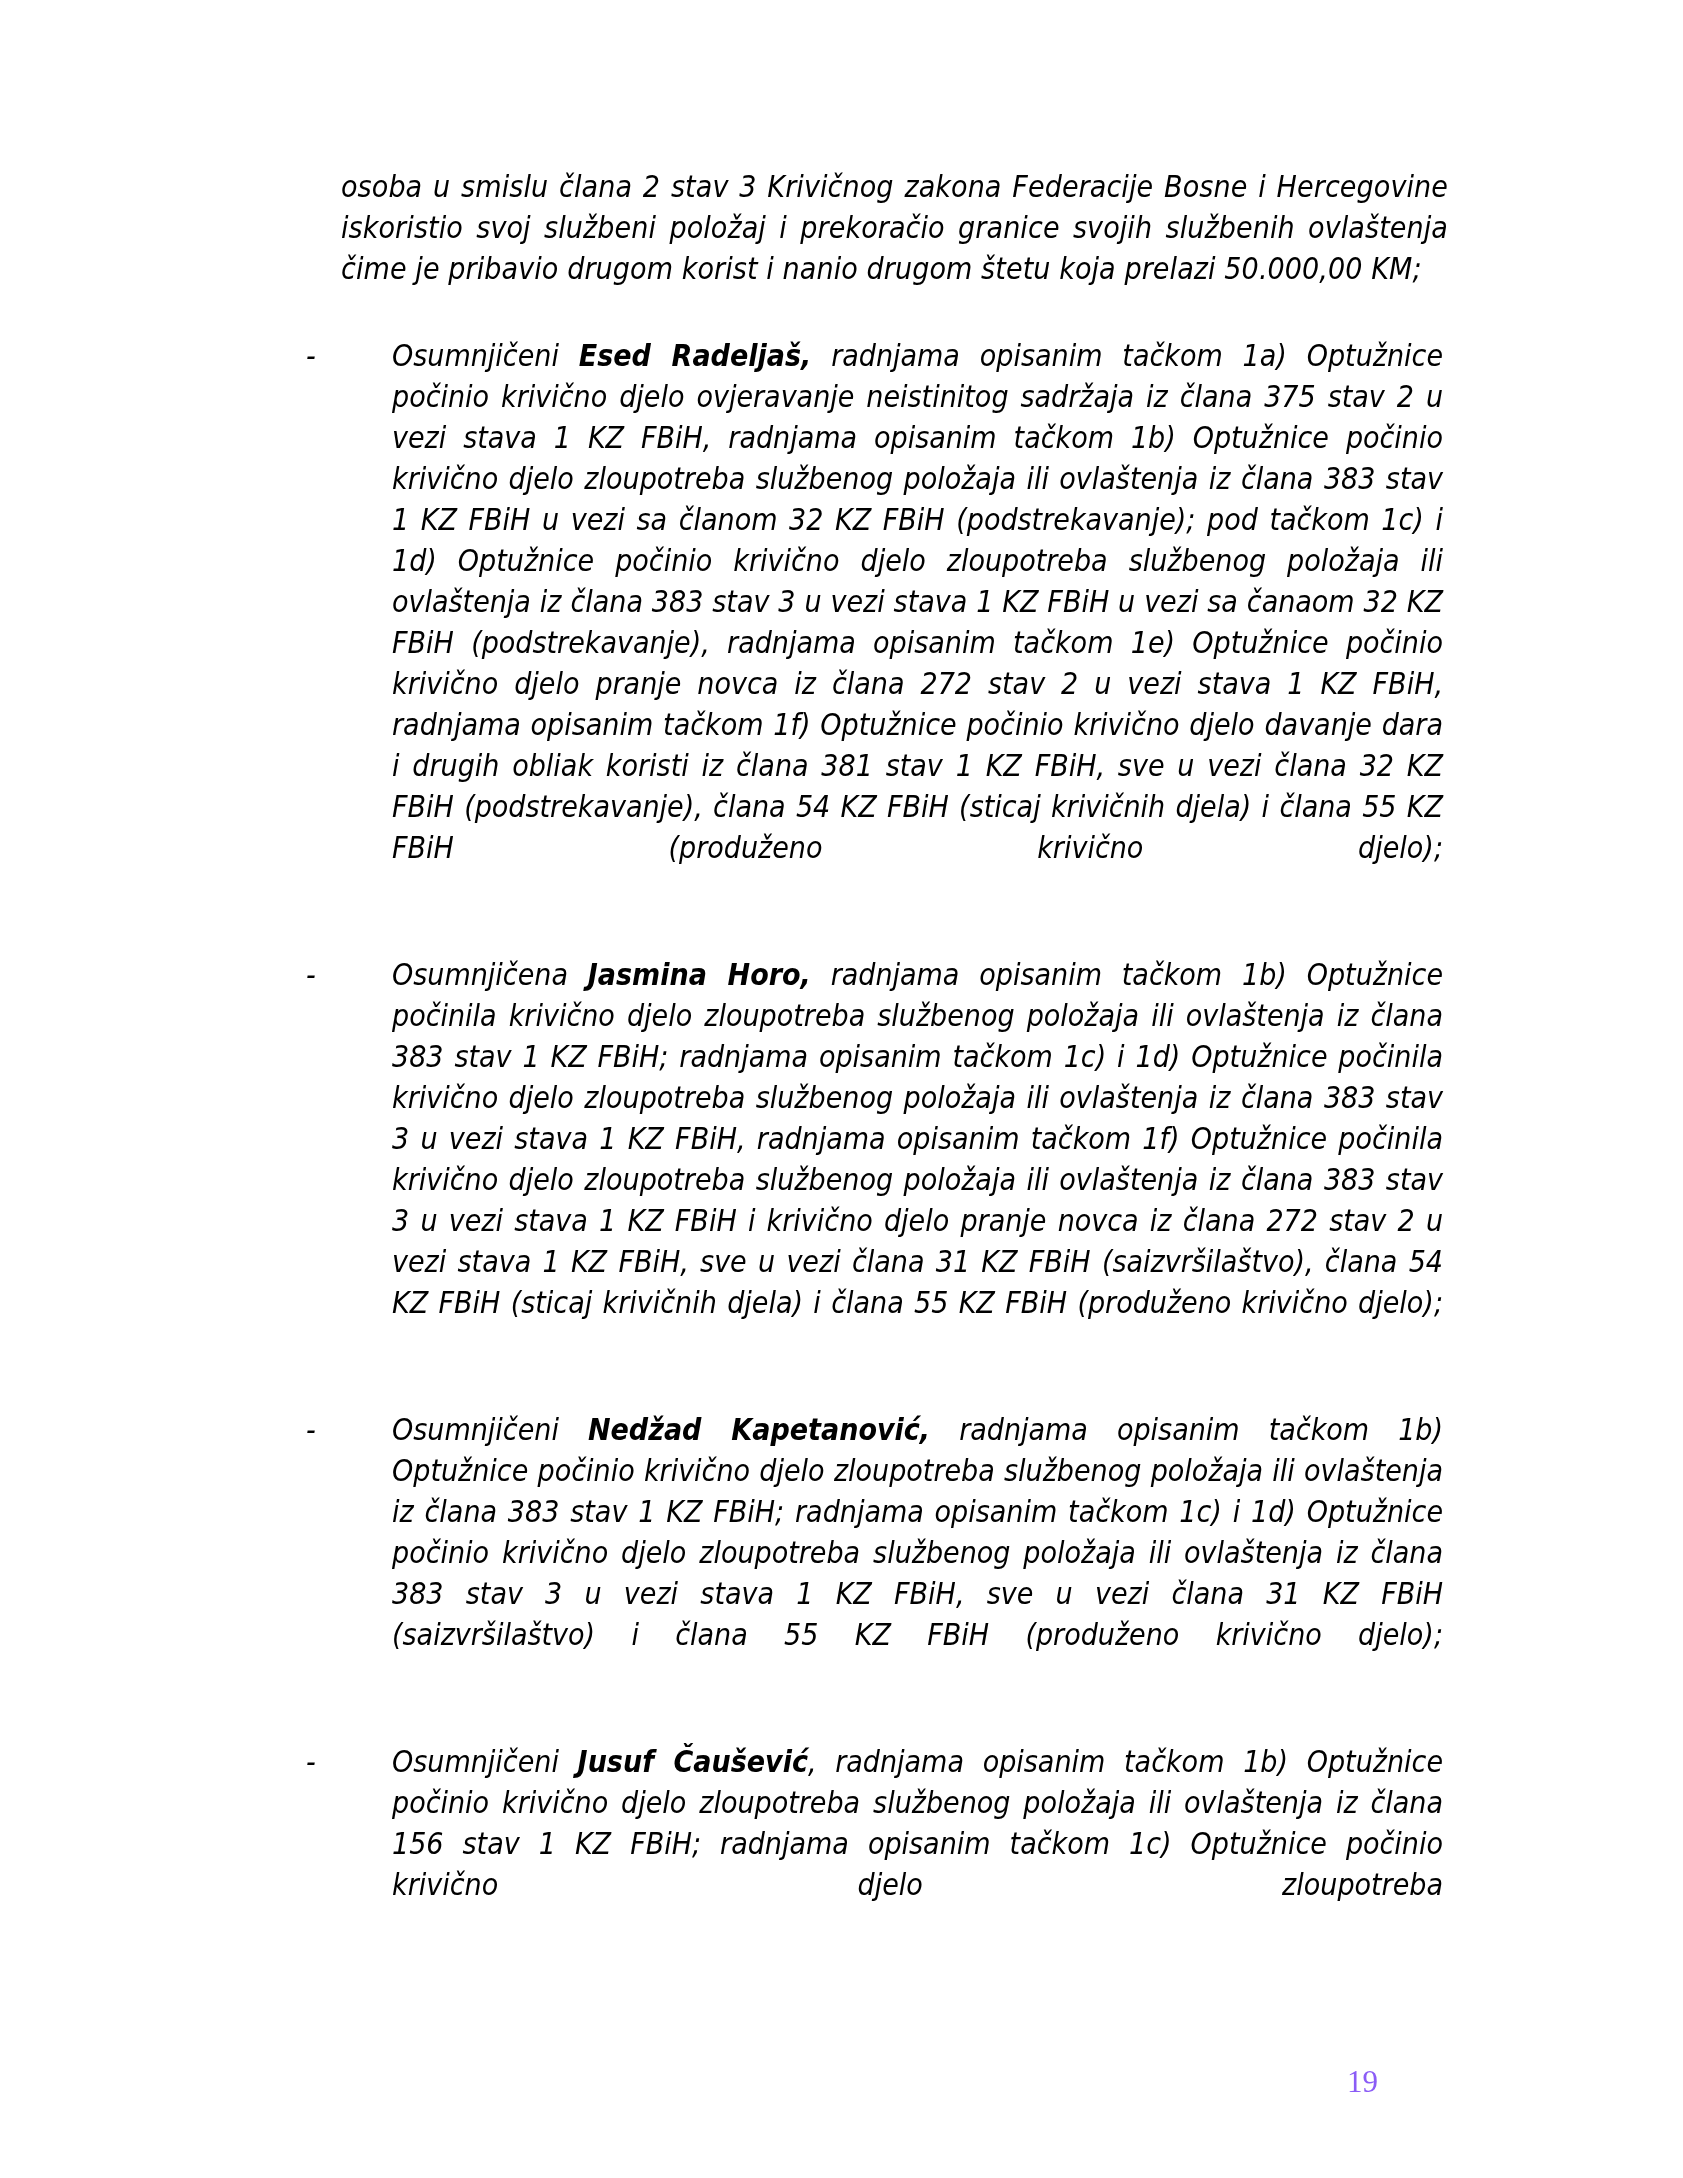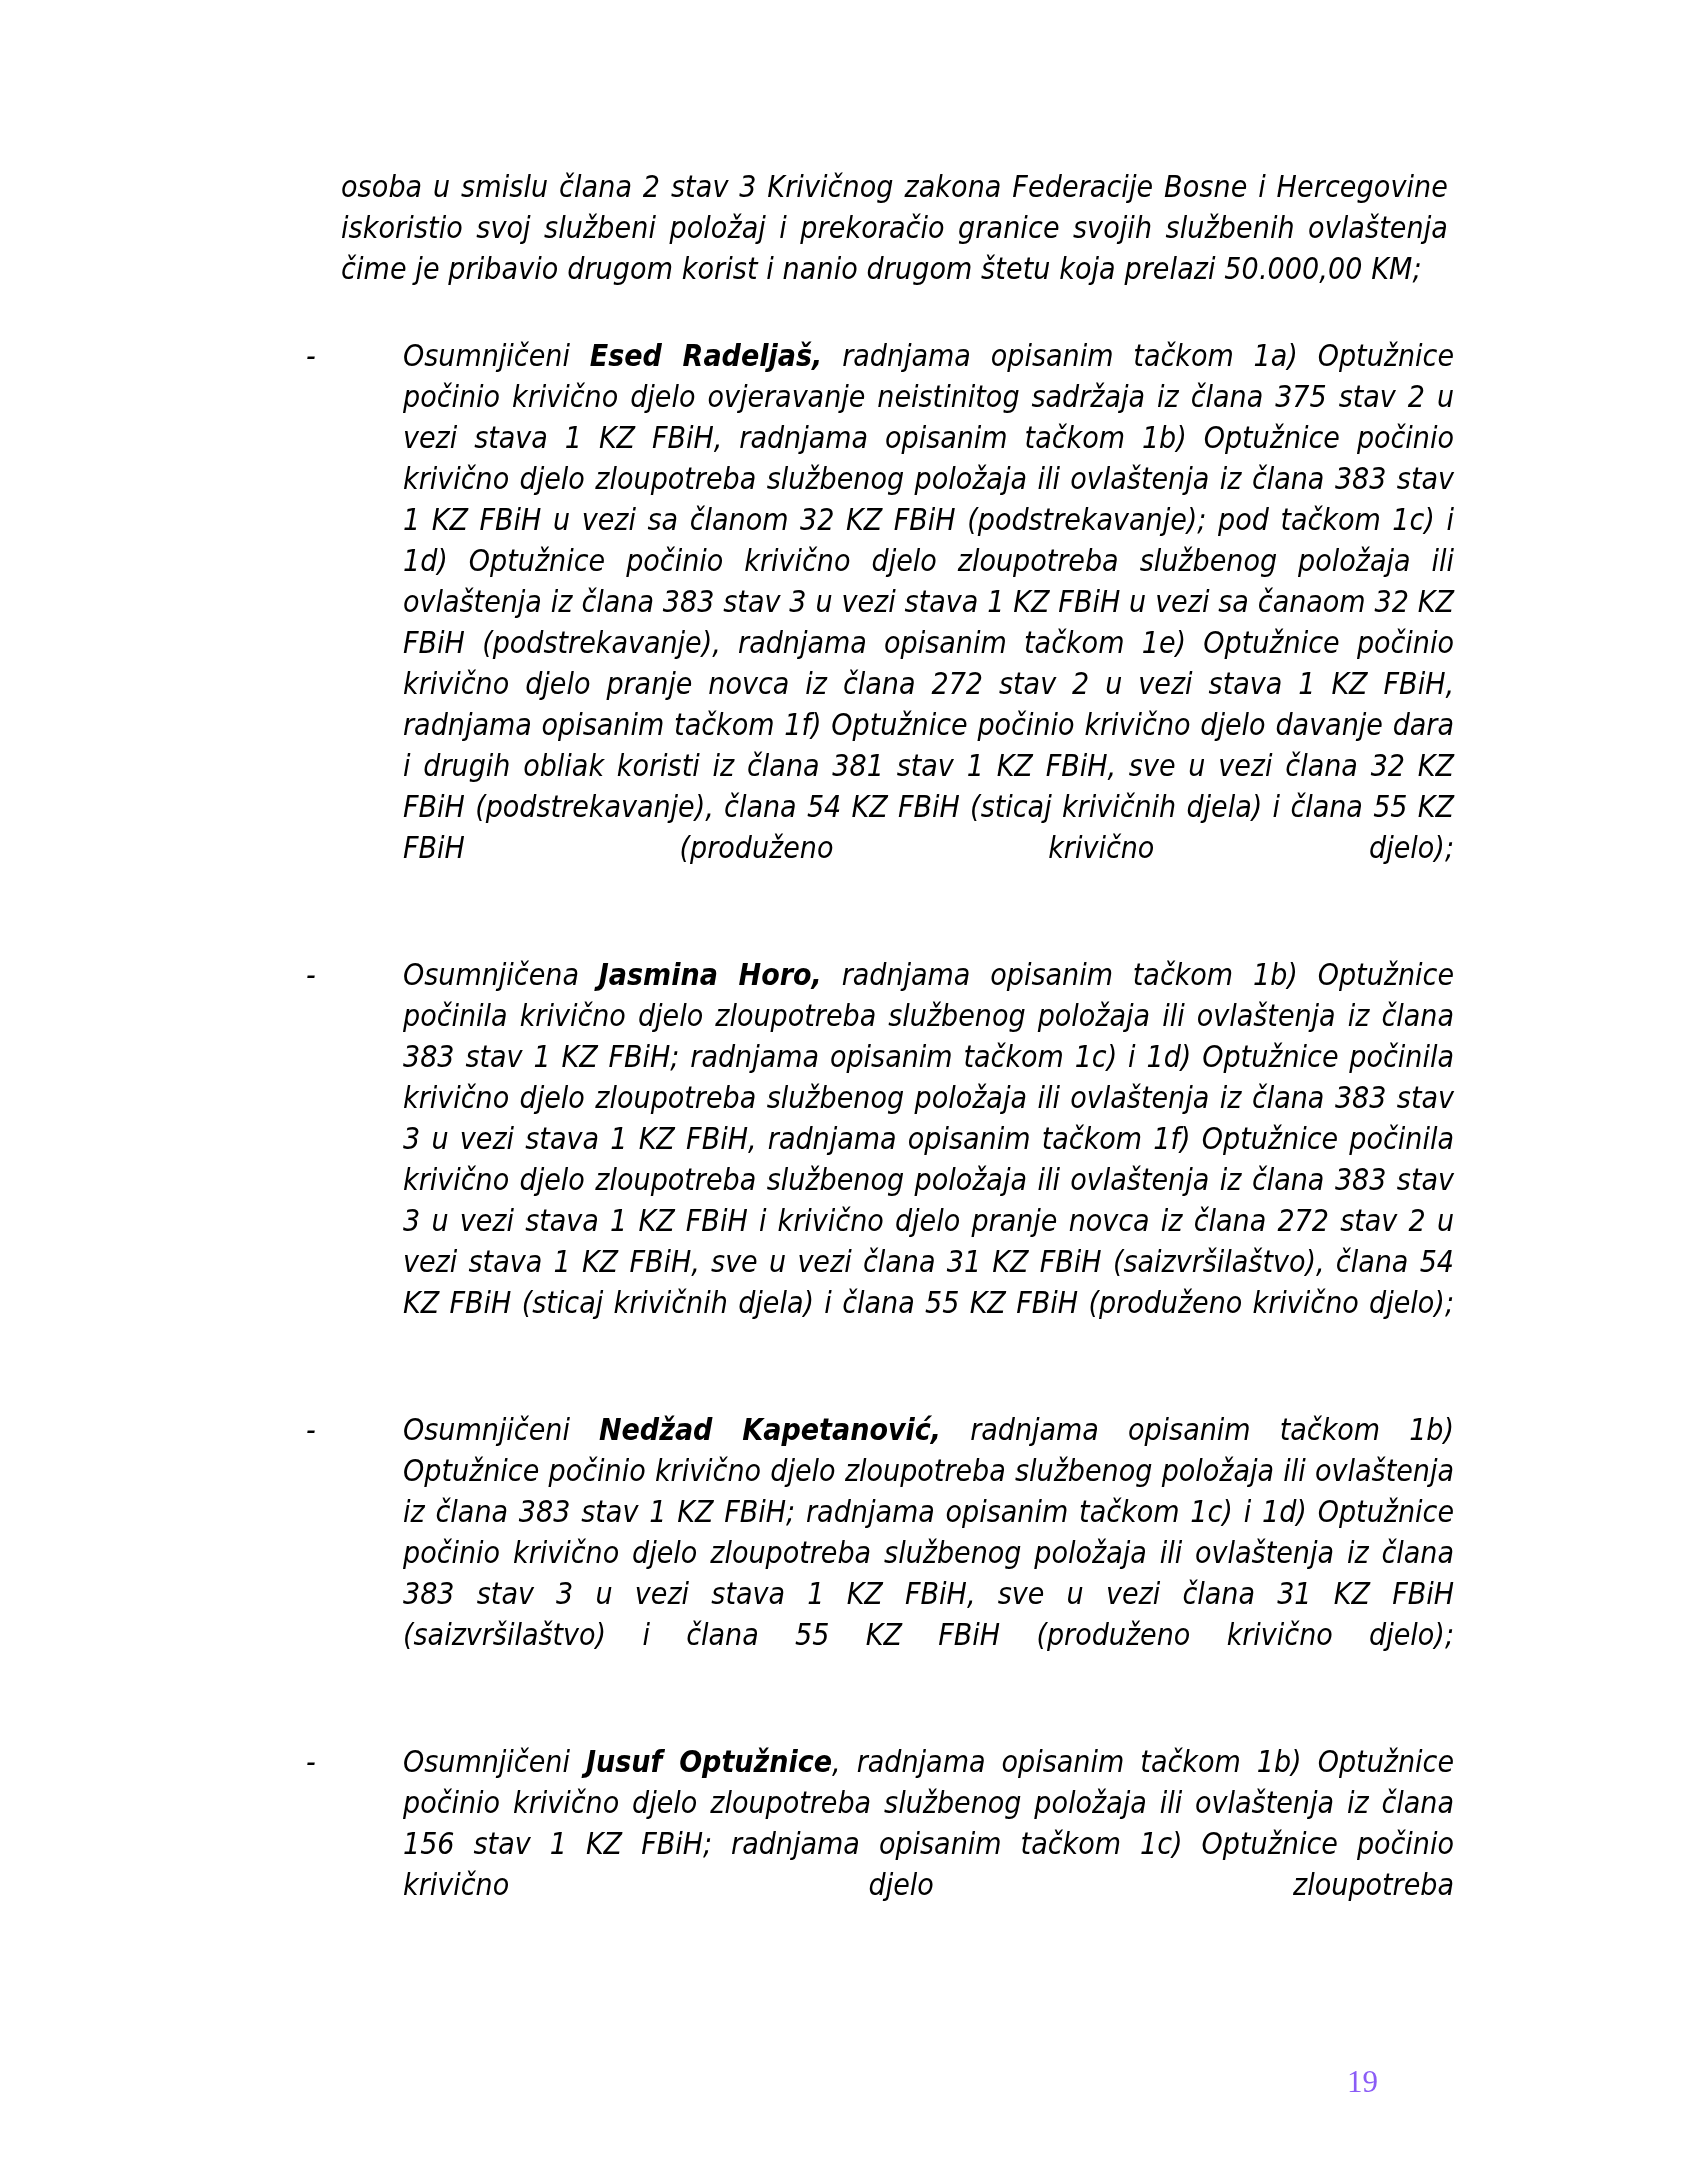--- a/index.html
+++ b/index.html
@@ -92,21 +92,21 @@
 
   .bullet-text {
     font-family: "DejaVu Sans Condensed", "Liberation Sans Narrow", "Liberation Sans", sans-serif;
     font-style: italic;
     font-size: 30px;
     line-height: 41px;
     text-align: justify;
     text-justify: inter-word;
     width: 1051px;
     font-stretch: condensed;
-    margin: 11px;
+    margin: 0;
   }
   
   .bullet-text:after {
     content: "";
     display: inline-block;
     width: 100%;
   }
 
   .name {
     font-weight: bold;
@@ -147,21 +147,21 @@
         <p class="bullet-text"><span>Osumnjičena </span><span class="name">Jasmina Horo,</span><span> radnjama opisanim tačkom 1b) Optužnice počinila krivično djelo zloupotreba službenog položaja ili ovlaštenja iz člana 383 stav 1 KZ FBiH; radnjama opisanim tačkom 1c) i 1d) Optužnice počinila krivično djelo zloupotreba službenog položaja ili ovlaštenja iz člana 383 stav 3 u vezi stava 1 KZ FBiH, radnjama opisanim tačkom 1f) Optužnice počinila krivično djelo zloupotreba službenog položaja ili ovlaštenja iz člana 383 stav 3 u vezi stava 1 KZ FBiH i krivično djelo pranje novca iz člana 272 stav 2 u vezi stava 1 KZ FBiH, sve u vezi člana 31 KZ FBiH (saizvršilaštvo), člana 54 KZ FBiH (sticaj krivičnih djela) i člana 55 KZ FBiH (produženo krivično djelo);</span></p>
       </div>
 
       <div class="bullet-item">
         <span class="bullet-marker">-</span>
         <p class="bullet-text"><span>Osumnjičeni </span><span class="name">Nedžad Kapetanović,</span><span> radnjama opisanim tačkom 1b) Optužnice počinio krivično djelo zloupotreba službenog položaja ili ovlaštenja iz člana 383 stav 1 KZ FBiH; radnjama opisanim tačkom 1c) i 1d) Optužnice počinio krivično djelo zloupotreba službenog položaja ili ovlaštenja iz člana 383 stav 3 u vezi stava 1 KZ FBiH,  sve u vezi člana 31 KZ FBiH (saizvršilaštvo) i člana 55 KZ FBiH (produženo krivično djelo);</span></p>
       </div>
 
       <div class="bullet-item">
         <span class="bullet-marker">-</span>
-        <p class="bullet-text"><span>Osumnjičeni </span><span class="name">Jusuf Optužnice</span><span>, radnjama opisanim tačkom 1b) Optužnice počinio krivično djelo zloupotreba službenog položaja ili ovlaštenja iz člana 156 stav 1 KZ FBiH; radnjama opisanim tačkom 1c) Optužnice počinio krivično djelo zloupotreba</span></p>
+        <p class="bullet-text"><span>Osumnjičeni </span><span class="name">Jusuf Čaušević</span><span>, radnjama opisanim tačkom 1b) Optužnice počinio krivično djelo zloupotreba službenog položaja ili ovlaštenja iz člana 156 stav 1 KZ FBiH; radnjama opisanim tačkom 1c) Optužnice počinio krivično djelo zloupotreba</span></p>
       </div>
 
     </div>
   </div>
 
   <div class="page-number">19</div>
 
 </div>
 
 

